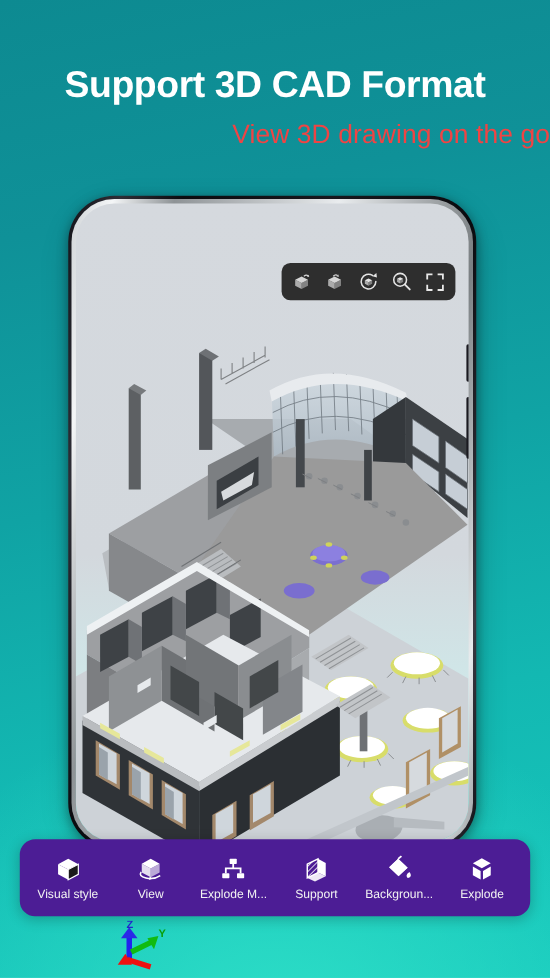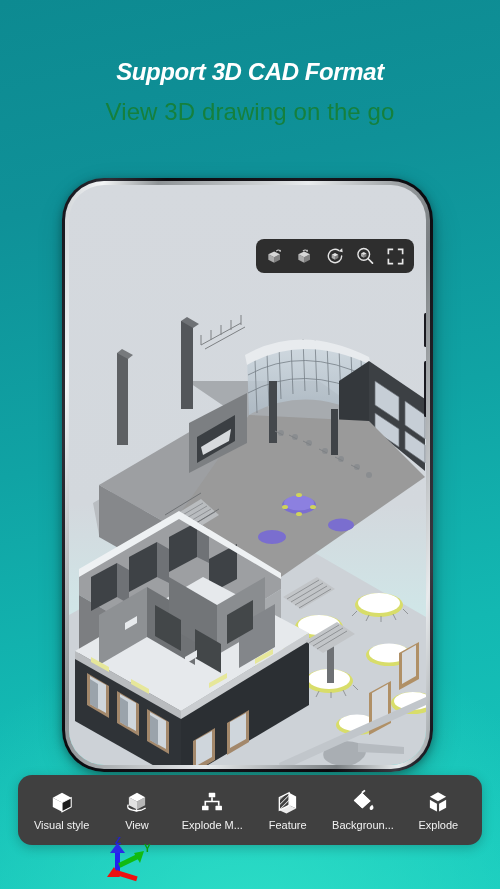--- a/index.html
+++ b/index.html
@@ -11,26 +11,26 @@
   body {
     position:relative;
     background:
       radial-gradient(ellipse 120% 60% at 50% 108%, #2fe0c8 0%, rgba(47,224,200,0) 62%),
       linear-gradient(168deg, #0d8a91 0%, #0f9198 22%, #10a3a4 48%, #13b8b2 72%, #17c9bd 100%);
   }
 
   
   .header { position:absolute; top:0; left:0; right:0; text-align:center; padding-top:58px; z-index:6; }
   .headline {
-    color:#ffffff; font-size:24px; font-weight:bold;
-    letter-spacing:-0.4px; line-height:1.15; white-space:nowrap;font-style:italic;
+    color:#ffffff; font-size:34px; font-weight:bold;
+    letter-spacing:-0.4px; line-height:1.15; white-space:nowrap;
   }
   .subhead {
-    color:#15803d; font-size:24px; font-weight:400;
-    margin-top:12px; letter-spacing:0.1px; white-space:nowrap;
+    color:#ef4444; font-size:24px; font-weight:400;
+    margin-top:12px; letter-spacing:0.1px; white-space:nowrap;text-align:right;
   }
 
   
   .phone-wrap { position:absolute; left:62px; top:178px; width:375px; height:600px; z-index:4; }
   .phone-shadow {
     position:absolute; left:6px; top:14px; width:363px; height:586px;
     border-radius:44px; background:rgba(0,0,0,0.28); filter:blur(14px);
   }
   .phone-outer {
     position:absolute; left:0; top:0; width:371px; height:594px;
@@ -63,22 +63,22 @@
     width:30px; height:30px; display:flex; align-items:center; justify-content:center;
   }
   .vt-btn svg { display:block; }
 
   
   .model { position:absolute; left:0; top:0; width:357px; height:580px; }
   .model svg { display:block; }
 
   
   .bottombar {
-    position:absolute; left:18px; right:18px; bottom:44px; height:70px;
-    background:#404040; border-radius:14px; z-index:8;
+    position:absolute; left:18px; right:18px; bottom:56px; height:70px;
+    background:#4c1d95; border-radius:14px; z-index:8;
     display:flex; align-items:center; justify-content:space-around;
     padding:0 6px;
     box-shadow:0 3px 12px rgba(0,0,0,.22);
   }
   .bb-item {
     flex:1 1 0; min-width:0;
     display:flex; flex-direction:column; align-items:center; justify-content:center;
     gap:5px; padding:0 2px;
   }
   .bb-icon { height:26px; display:flex; align-items:center; justify-content:center; }
@@ -461,21 +461,21 @@
         <defs>
           <pattern id="hatch" width="3.2" height="3.2" patternTransform="rotate(45)" patternUnits="userSpaceOnUse">
             <line x1="0" y1="0" x2="0" y2="3.2" stroke="#ffffff" stroke-width="1.3"></line>
           </pattern>
         </defs>
         <polygon points="4,8 13,3.5 13,15 4,19.5" fill="url(#hatch)" stroke="#ffffff" stroke-width="1.2"></polygon>
         <polygon points="13,3.5 19.5,7 19.5,18 13,15" fill="#ffffff"></polygon>
         <polygon points="4,19.5 13,15 19.5,18 10.5,22.5" fill="#ffffff" opacity=".9"></polygon>
       </svg>
     </div>
-    <div class="bb-label">Feature</div>
+    <div class="bb-label">Support</div>
   </div>
 
   <div class="bb-item">
     <div class="bb-icon">
       <svg width="26" height="26" viewBox="0 0 24 24">
         <polygon points="3.5,10.5 11,3.5 19,11 11.5,18" fill="#ffffff"></polygon>
         <polygon points="3.5,10.5 11,17.6 19,11 11,3.5" fill="#ffffff"></polygon>
         <path d="M11,3.5 L13.8,1.2" stroke="#ffffff" stroke-width="1.6"></path>
         <path d="M20.5,14.5 q2.4,3.2 0,4.6 q-2.4,1.2 -2.4,-1.6 q0,-1.5 2.4,-3 Z" fill="#ffffff"></path>
       </svg>

